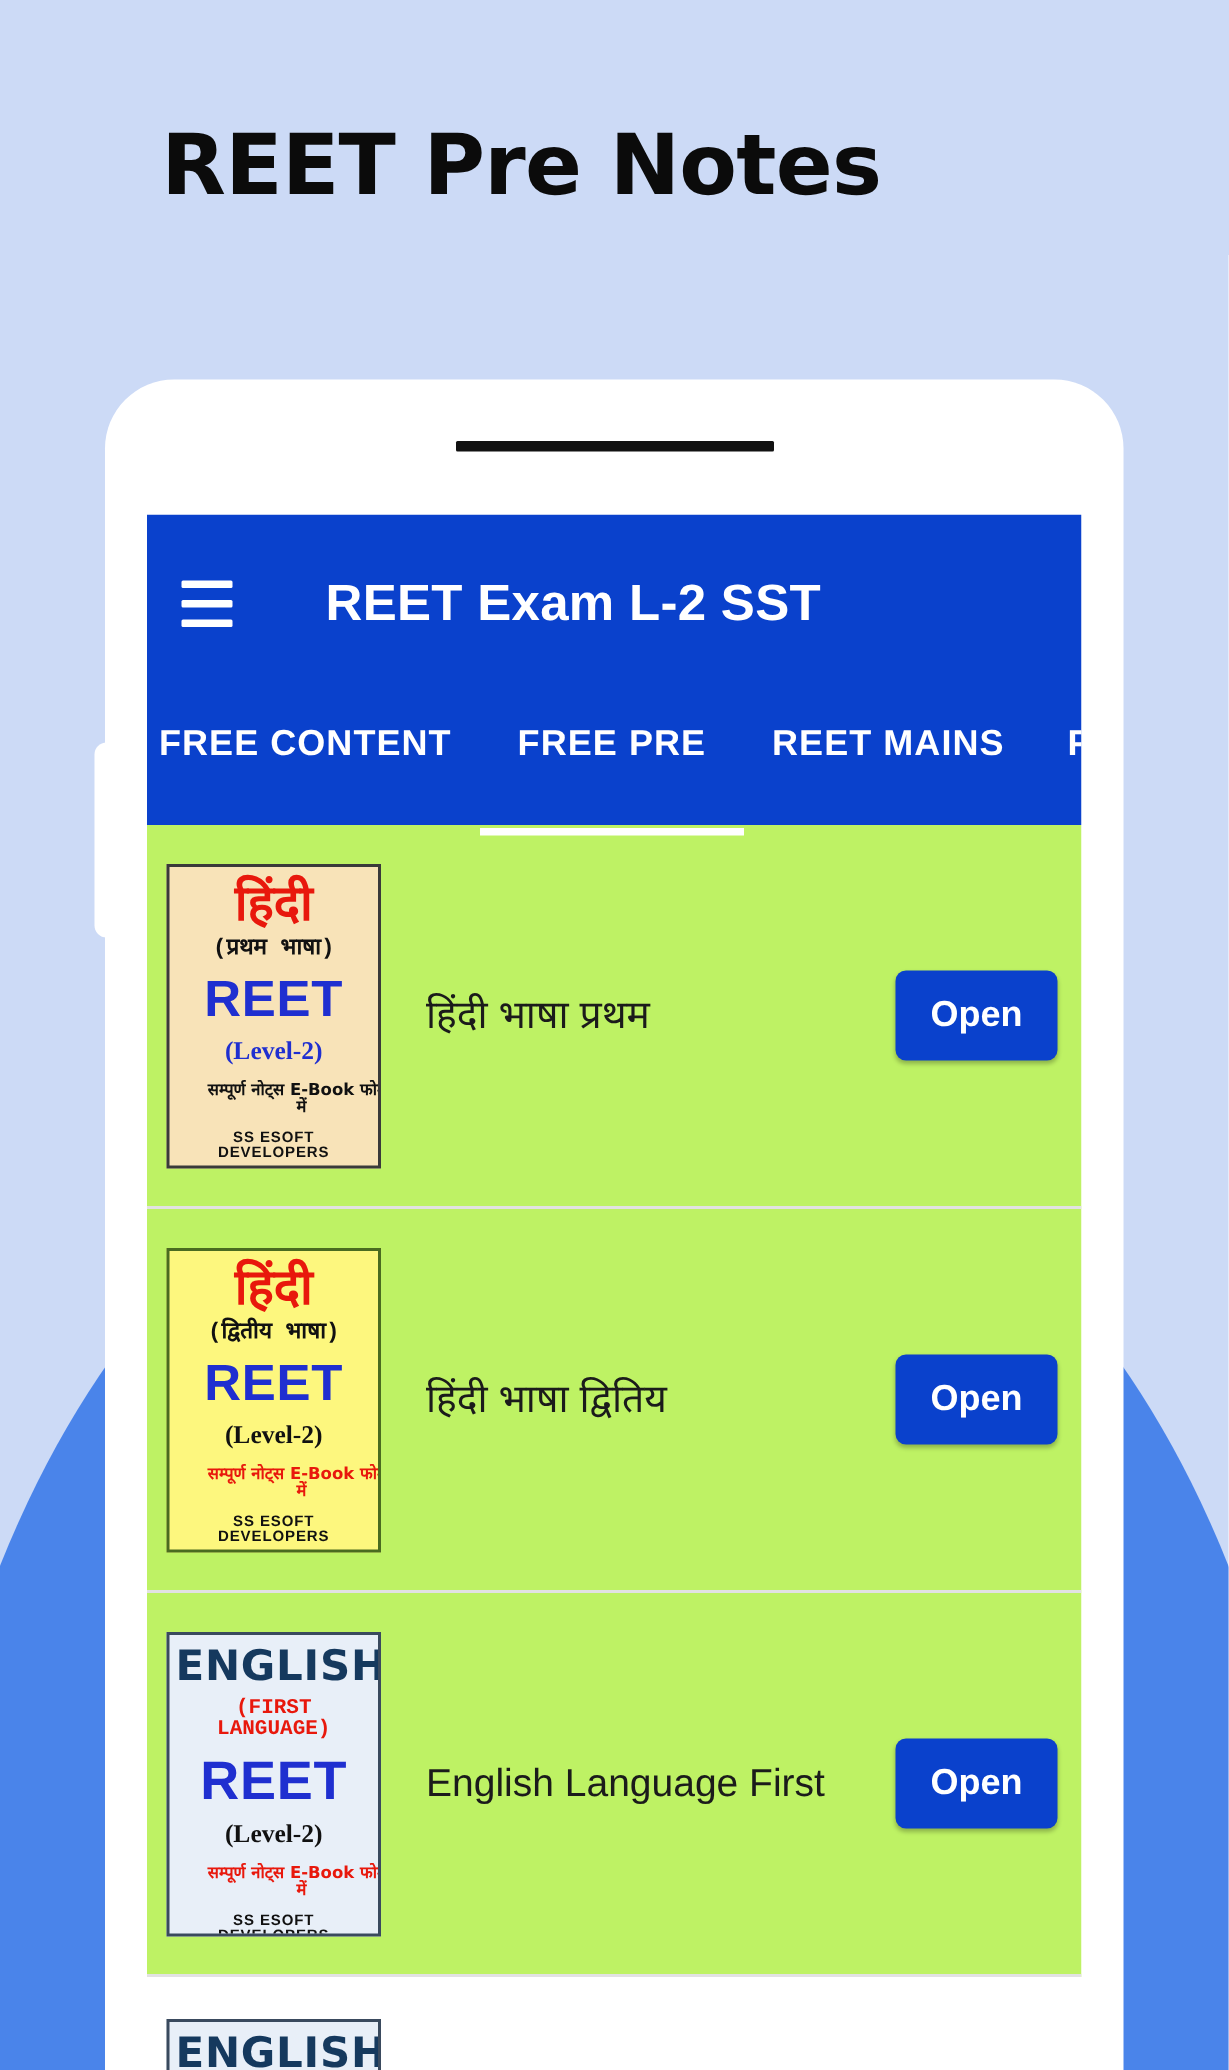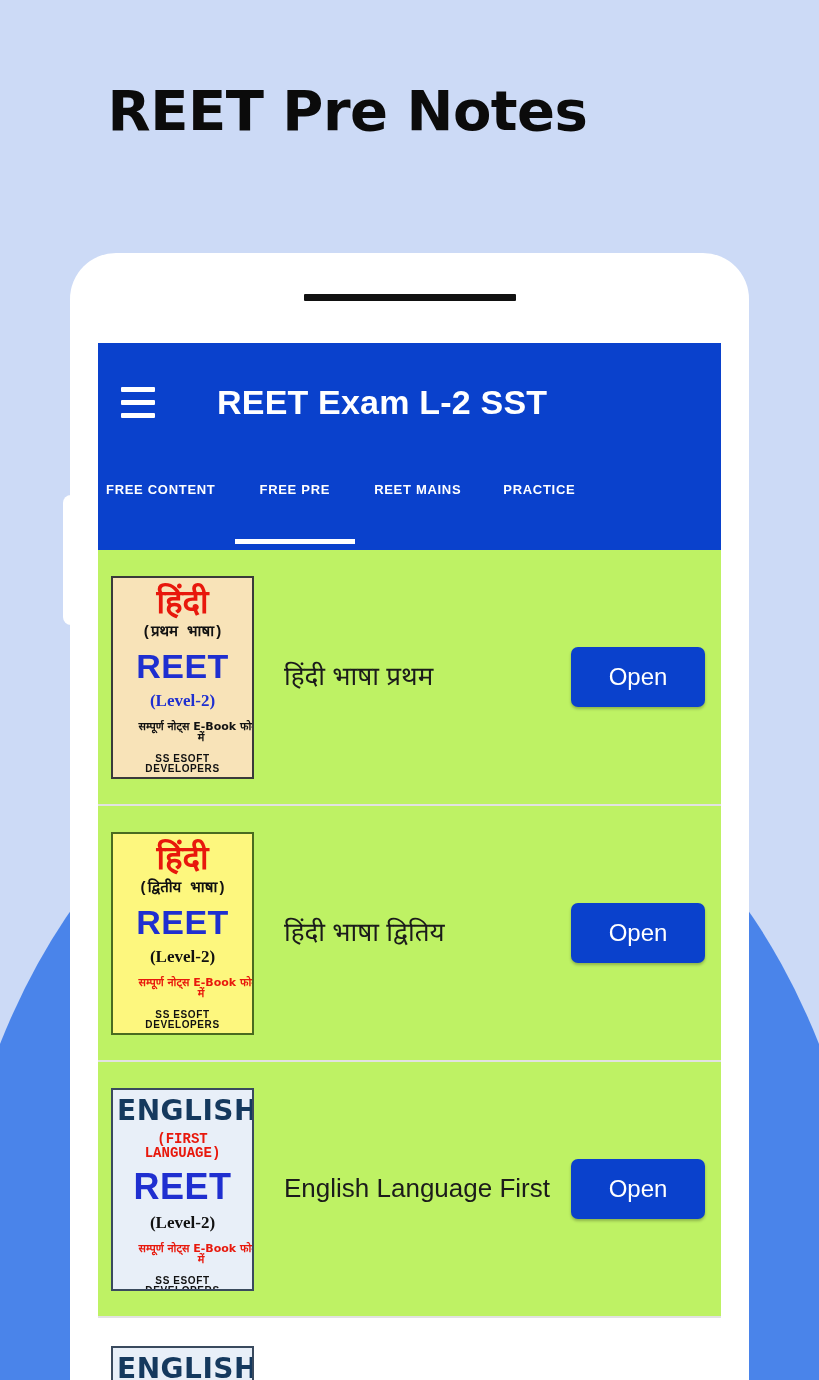--- a/index.html
+++ b/index.html
@@ -136,21 +136,21 @@
   #tab-bar {
     display: flex;
     align-items: flex-start;
     height: 89px;
     padding: 0 0px;
     position: relative;
   }
 
   .tab {
     color: #ffffff;
-    font-size: 13px;
+    font-size: 24px;
     font-weight: bold;
     letter-spacing: 0.7px;
     white-space: nowrap;
     padding-top: 21px;
     position: relative;
     cursor: pointer;
     text-align: left;
   }
   .tab.tab-0 { margin-left: 8px; }
   .tab.tab-1 { margin-left: 44px; }
@@ -183,32 +183,33 @@
 
   .row-title {
     flex: 1;
     font-size: 26px;
     color: #1b1b1b;
     padding-left: 30px;
     line-height: 1.35;
   }
 
   .open-button {
-    width: 134px;
+    width: 108px;
     height: 60px;
     background: #0a41cc;
     color: #ffffff;
     border: none;
     border-radius: 7px;
     font-size: 24px;
     font-family: "Liberation Sans", sans-serif;
     cursor: pointer;
     flex: none;
     margin-right: 2px;
     box-shadow: 0 2px 3px rgba(0,0,0,0.25);
+    font-weight: bold;
   }
 
   
   .cover {
     width: 143px;
     height: 203px;
     flex: none;
     border: 2px solid #3a3a3a;
     display: flex;
     flex-direction: column;

